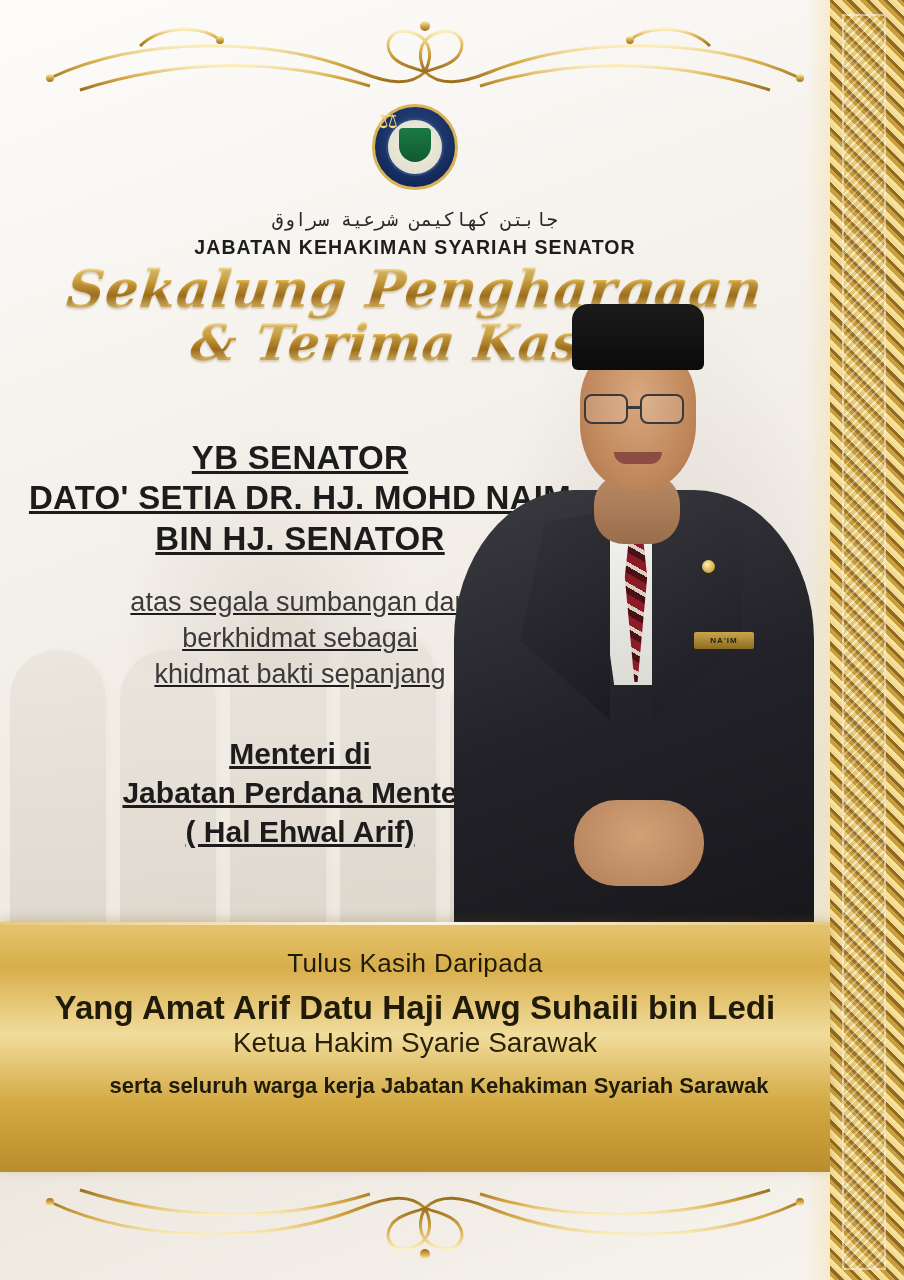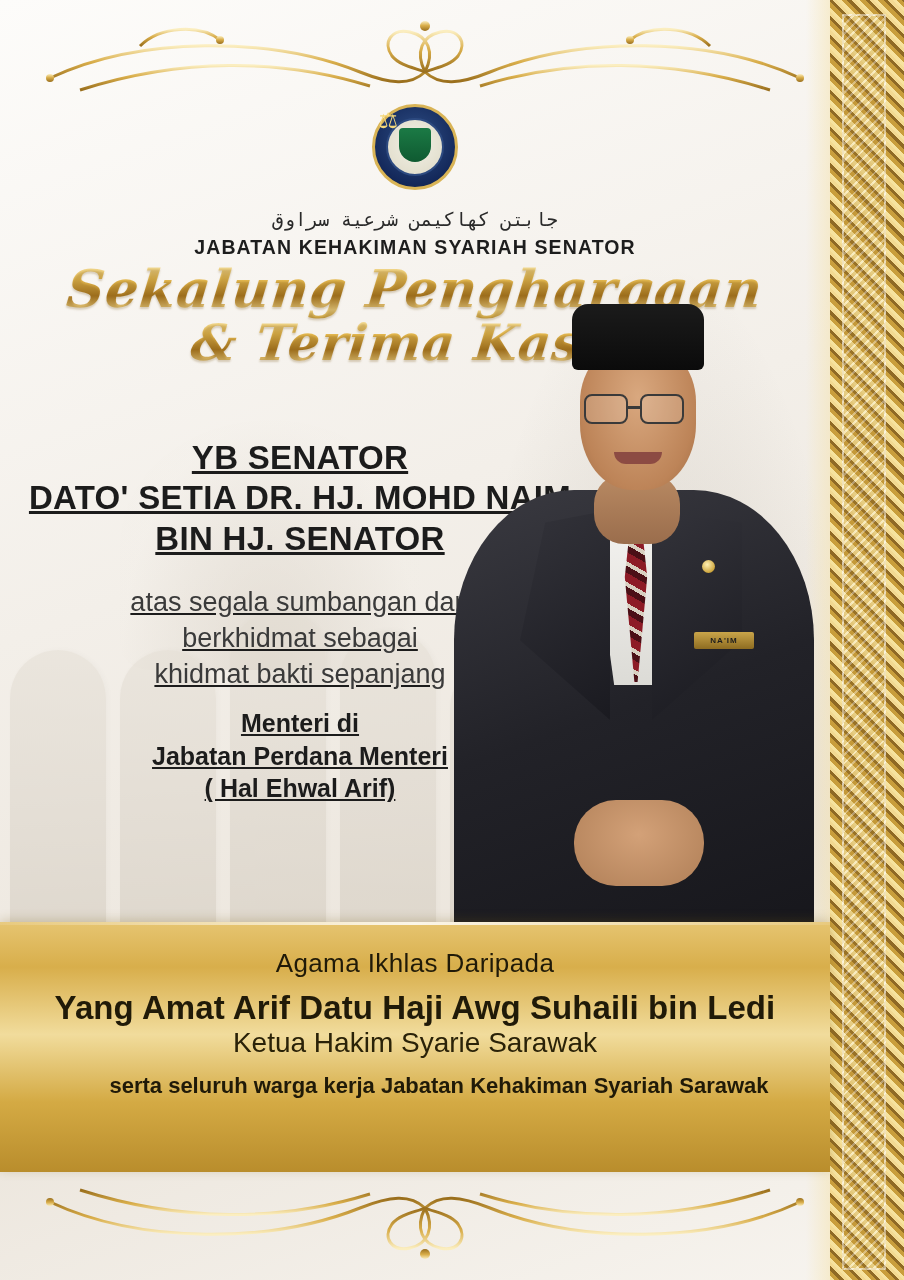--- a/index.html
+++ b/index.html
@@ -216,22 +216,22 @@
     letter-spacing: 0.3px;
   }
   .reason {
     margin-top: 26px;
     font-size: 27px;
     line-height: 1.33;
     color: #3a3a3a;
     font-weight: 400;
   }
   .position {
-    margin-top: 15px;
-    font-size: 25px;
+    margin-top: 42px;
+    font-size: 30px;
     font-weight: bold;
     line-height: 1.3;
     color: #1c1c1c;
   }
 
   
   .portrait {
     position: absolute;
     right: 70px;
     bottom: 300px;
@@ -476,19 +476,19 @@
     <div class="p-glassR"></div>
     <div class="p-bridge"></div>
     <div class="p-mouth"></div>
     <div class="p-pin"></div>
     <div class="p-badge">NA'IM</div>
     <div class="p-hands"></div>
   </div>
 
   <div class="footer">
     <div class="footer-edge-top"></div>
-    <div class="f-line1">Agama Ikhlas Daripada</div>
+    <div class="f-line1">Tulus Kasih Daripada</div>
     <div class="f-line2">Yang Amat Arif Datu Haji Awg Suhaili bin Ledi</div>
     <div class="f-line3">Ketua Hakim Syarie Sarawak</div>
     <div class="f-line4">serta seluruh warga kerja Jabatan Kehakiman Syariah Sarawak</div>
   </div>
 
 </div>
 
 </body></html>

